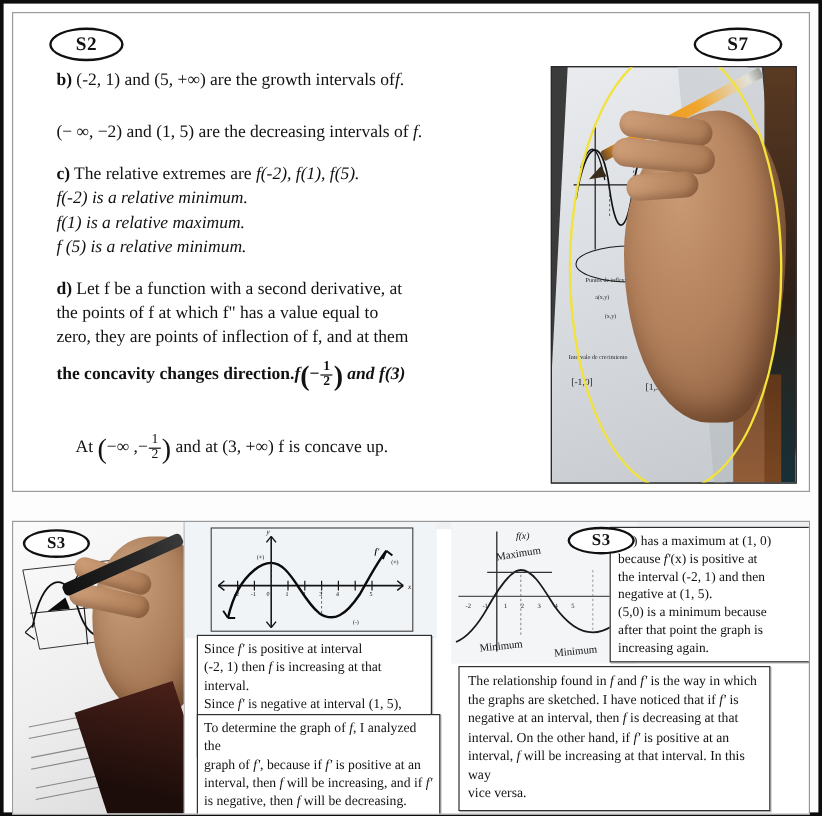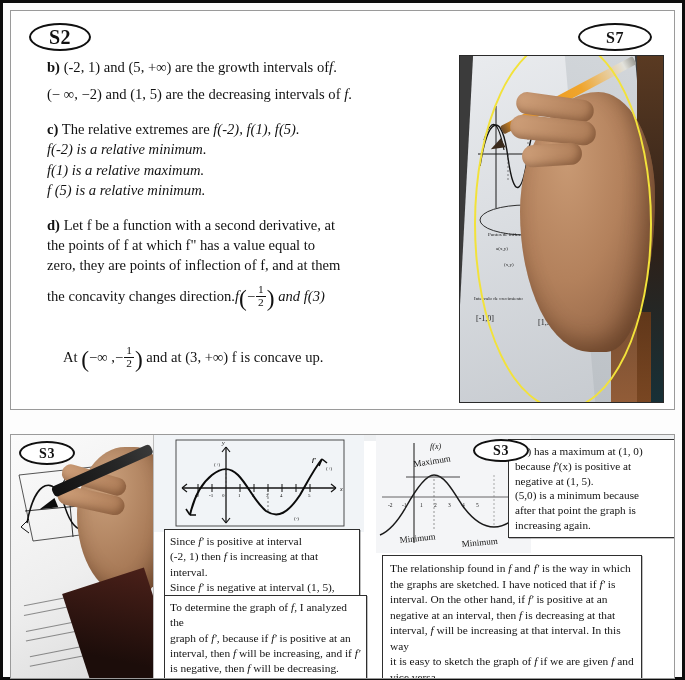--- a/index.html
+++ b/index.html
@@ -41,21 +41,21 @@
     position: absolute;
     background: #ffffff;
     border: 2px solid #101010;
     border-radius: 50%;
     font-family: "Liberation Serif", serif;
     font-weight: bold;
     text-align: center;
     letter-spacing: .5px;
     z-index: 40;
   }
-  #badge-s2 { left: 18px; top: 12px; width: 62px; height: 28px; line-height: 25px; font-size: 20px; }
+  #badge-s2 { left: 30px; top: 12px; width: 62px; height: 28px; line-height: 25px; font-size: 16px; }
   #badge-s7 { right: 22px; top: 12px; width: 74px; height: 28px; line-height: 25px; font-size: 16px; }
   #badge-s3-left { left: 8px; top: 6px; width: 56px; height: 24px; line-height: 21px; font-size: 14px; }
   #badge-s3-right { left: 97px; top: 4px; width: 56px; height: 23px; line-height: 20px; font-size: 14px; }
 
   
   #solution-text {
     position: absolute;
     left: 36px; top: 46px;
     width: 400px;
     font-size: 14.6px;
@@ -261,21 +261,21 @@
 
   <div class="panel" id="top-panel">
 
     <div class="badge" id="badge-s2">S2</div>
 
     <div class="badge" id="badge-s7">S7</div>
 
     <div id="solution-text">
 
       <div class="para">
-        <div class="tight" style="margin-bottom:7px;">
+        <div class="tight" style="margin-bottom:23px;">
           <span class="lbl">b)</span>
           <span>(-2, 1) and (5, +∞) are the growth intervals of</span><span class="mi">f</span><span>.</span>
         </div>
         <div>
           <span>(− ∞, −2) and (1, 5) are the decreasing intervals of</span>
           <span class="mi">f</span><span>.</span>
         </div>
       </div>
 
       <div class="para" style="margin-top:15px;">
@@ -288,21 +288,21 @@
         <div class="tight"><span class="mi">f (5) is a relative minimum.</span></div>
       </div>
 
       <div class="para" style="margin-top:15px;">
         <div class="tight">
           <span class="lbl">d)</span>
           <span>Let f be a function with a second derivative, at</span>
         </div>
         <div class="tight"><span>the points of f at which f" has a value equal to</span></div>
         <div class="tight"><span>zero, they are points of inflection of f, and at them</span></div>
-        <div class="tight" style="margin-top:4px;line-height:1.7;">
+        <div class="tight" style="margin-top:4px;line-height:1.7;font-weight:bold;">
           <span>the concavity changes direction.</span><span class="mi">f</span><span class="bigparen">(</span><span>−</span><span class="frac"><span class="num">1</span><span class="den">2</span></span><span class="bigparen">)</span>
           <span class="mi">and f(3)</span>
         </div>
       </div>
 
       <div class="para" style="margin-top:18px;margin-left:16px;line-height:1.9;">
         <span>At</span>
         <span class="bigparen">(</span><span>−∞ ,</span><span>−</span><span class="frac"><span class="num">1</span><span class="den">2</span></span><span class="bigparen">)</span>
         <span>and at (3, +∞) f is concave up.</span>
       </div>
@@ -458,30 +458,30 @@
     <div class="tbox" id="tbox-determine">
       <div><span>To determine the graph of </span><span class="mi">f</span><span>, I analyzed the</span></div>
       <div><span>graph of </span><span class="mi">f'</span><span>, because if </span><span class="mi">f'</span><span> is positive at an</span></div>
       <div><span>interval, then </span><span class="mi">f</span><span> will be increasing, and if  </span><span class="mi">f'</span></div>
       <div><span>is negative, then </span><span class="mi">f</span><span> will be decreasing.</span></div>
     </div>
 
     <div class="tbox" id="tbox-maximum">
       <div><span class="mi">f</span><span>(x) has a maximum at (1, 0)</span></div>
       <div><span>because </span><span class="mi">f'</span><span>(x) is positive at</span></div>
+      <div><span>the interval (-2, 1) and then</span></div>
       <div><span>negative at (1, 5).</span></div>
       <div><span>(5,0) is a minimum because</span></div>
       <div><span>after that point the graph is</span></div>
       <div><span>increasing again.</span></div>
     </div>
 
     <div class="tbox" id="tbox-relationship">
       <div><span>The relationship found in </span><span class="mi">f</span><span> and </span><span class="mi">f'</span><span> is the way in which</span></div>
       <div><span>the graphs are sketched. I have noticed that if </span><span class="mi">f'</span><span> is</span></div>
+      <div><span>negative at an interval, then </span><span class="mi">f</span><span> is decreasing at that</span></div>
       <div><span>interval. On the other hand, if  </span><span class="mi">f'</span><span> is positive at an</span></div>
-      <div><span>negative at an interval, then </span><span class="mi">f</span><span> is decreasing at that</span></div>
       <div><span>interval, </span><span class="mi">f</span><span> will be increasing at that interval. In this way</span></div>
-      <div><span>it is easy to sketch the graph of </span><span class="mi">f</span><span> if we are given </span><span class="mi">f</span><span> and</span></div>
       <div><span>vice versa.</span></div>
     </div>
 
   </div>
 </div>
 
 </body></html>

